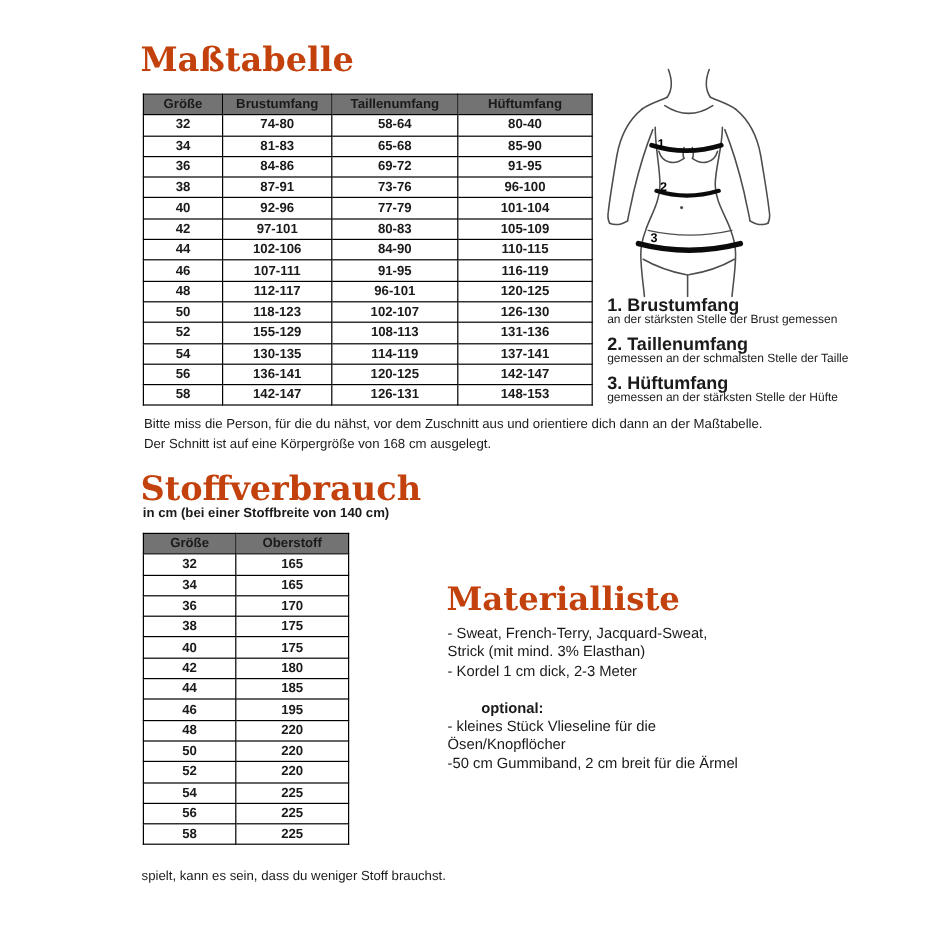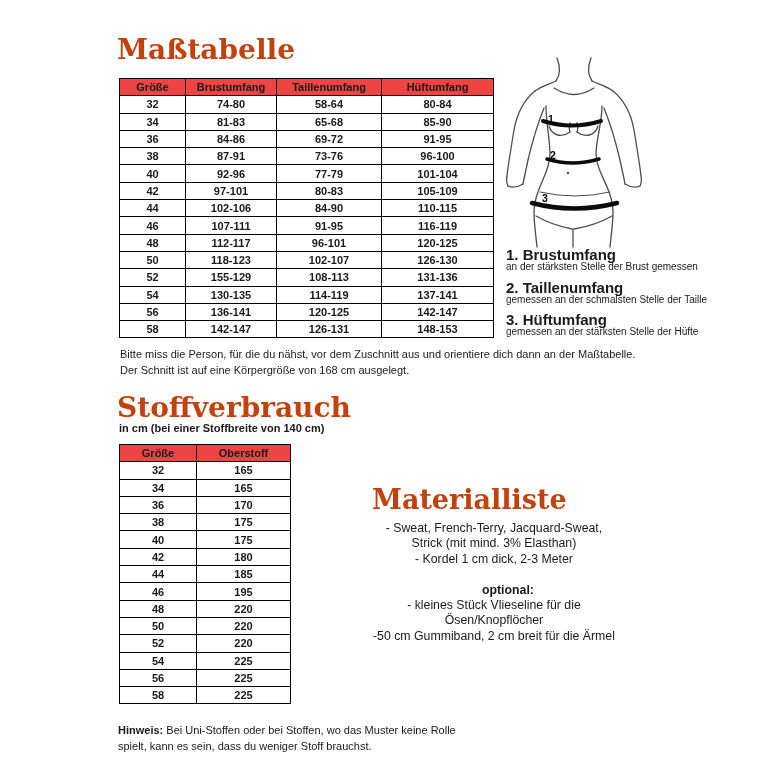--- a/index.html
+++ b/index.html
@@ -10,24 +10,24 @@
   .abs{position:absolute;}
   .sec-title{
     font-family:"DejaVu Serif",serif;font-weight:700;color:#c2410c;
     font-size:28px;line-height:1;margin:0;white-space:nowrap;
   }
   .data-table{border-collapse:collapse;table-layout:fixed;}
   .data-table th,.data-table td{
     border:1px solid #000;padding:0;text-align:center;vertical-align:middle;
     font-size:11px;font-weight:700;height:16.3px;line-height:16px;overflow:hidden;
   }
-  .data-table th{background:#ef4444;}
+  .data-table th{background:#737373;}
   .body-note{font-size:11px;line-height:16px;white-space:nowrap;}
   .stoff-subtitle{font-size:11px;font-weight:700;white-space:nowrap;}
-  .mat-line{font-size:12.3px;line-height:15.4px;white-space:nowrap;text-align:center;}
+  .mat-line{font-size:12.3px;line-height:15.4px;white-space:nowrap;}
   .mat-line.bold{font-weight:700;margin-left:28px;}
   .mat-spacer{height:15.4px;}
   .legend-block{width:210px;}
   .legend-title{font-size:15px;font-weight:700;line-height:13px;white-space:nowrap;}
   .legend-desc{font-size:10px;line-height:11px;white-space:nowrap;}
   .hinweis{font-size:11px;line-height:16px;white-space:nowrap;}
   .hinweis b{font-weight:700;}
   svg text{font-family:"Liberation Sans",sans-serif;}
 </style>
 </head>
@@ -48,21 +48,21 @@
       <th>Brustumfang</th>
       <th>Taillenumfang</th>
       <th>Hüftumfang</th>
     </tr>
   </thead>
   <tbody id="mass-tbody">
       <tr>
         <td>32</td>
         <td>74-80</td>
         <td>58-64</td>
-        <td>80-84</td>
+        <td>80-40</td>
       </tr>
       <tr>
         <td>34</td>
         <td>81-83</td>
         <td>65-68</td>
         <td>85-90</td>
       </tr>
       <tr>
         <td>36</td>
         <td>84-86</td>
@@ -286,15 +286,14 @@
   <div class="mat-line">Strick (mit mind. 3% Elasthan)</div>
   <div class="mat-line">- Kordel 1 cm dick, 2-3 Meter</div>
   <div class="mat-spacer"></div>
   <div class="mat-line bold">optional:</div>
   <div class="mat-line">- kleines Stück Vlieseline für die</div>
   <div class="mat-line">Ösen/Knopflöcher</div>
   <div class="mat-line">-50 cm Gummiband, 2 cm breit für die Ärmel</div>
 </div>
 
 <div class="hinweis abs" style="left:118px;top:722px;">
-  <div><b>Hinweis:</b><span> Bei Uni-Stoffen oder bei Stoffen, wo das Muster keine Rolle</span></div>
   <div>spielt, kann es sein, dass du weniger Stoff brauchst.</div>
 </div>
 
 </body></html>

